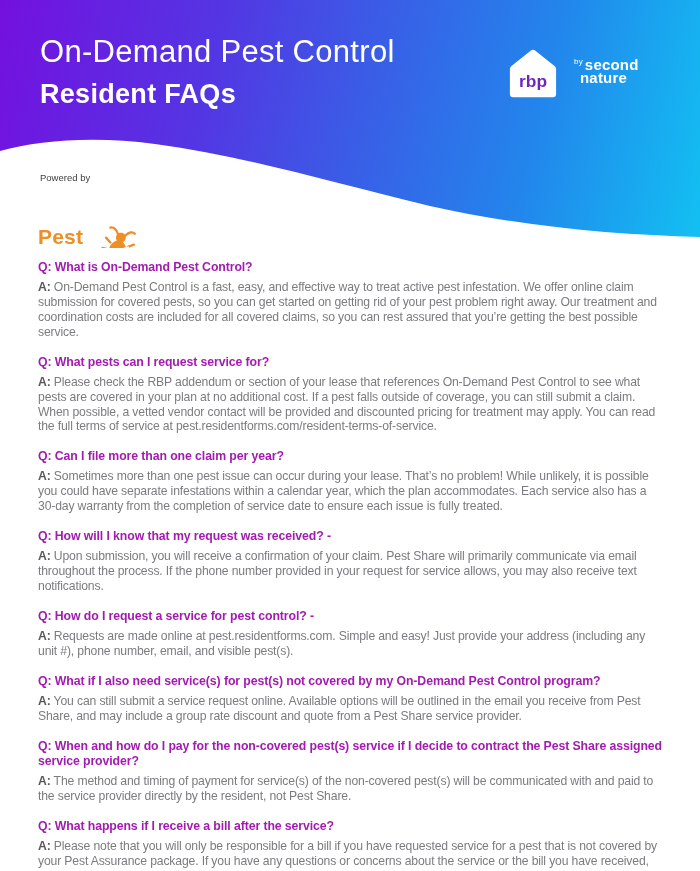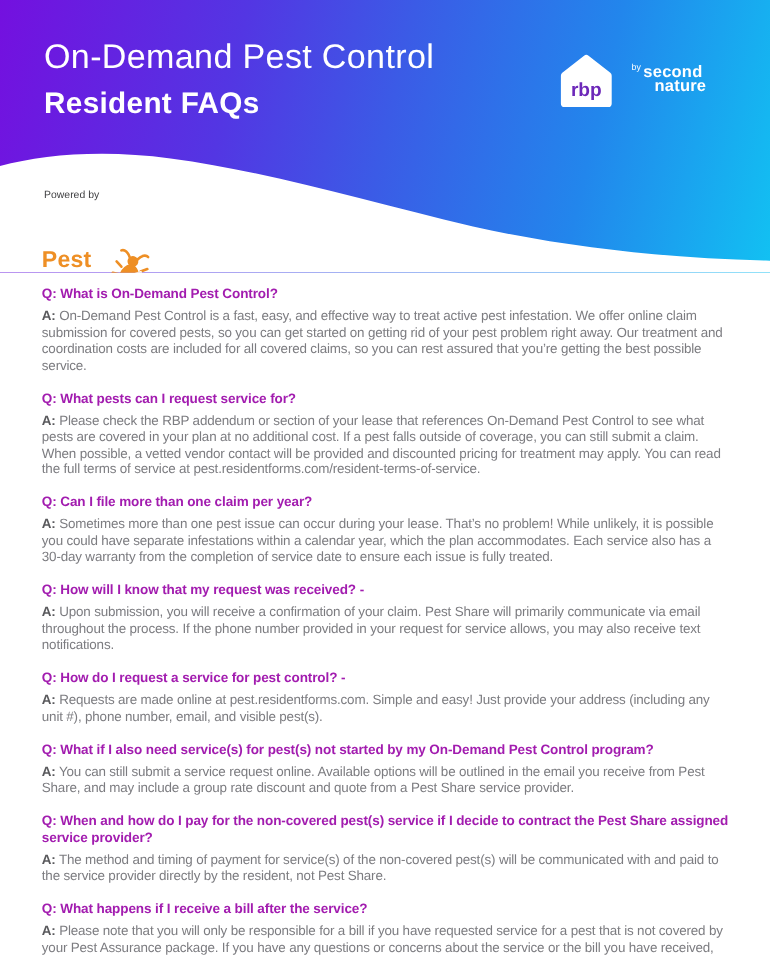--- a/index.html
+++ b/index.html
@@ -35,21 +35,21 @@
 
   
   .rbp-block {
     position:absolute; left:503px; top:46px;
     display:flex; align-items:flex-start;
   }
   .rbp-badge { width:60px; height:60px; display:block; }
   .sn-block { margin-left:11px; margin-top:9px; color:#ffffff; }
   .sn-line1 { font-size:15px; font-weight:700; letter-spacing:0.2px; line-height:13px; }
   .sn-by { font-size:8px; font-weight:400; vertical-align:6px; margin-right:2px; }
-  .sn-line2 { font-size:15px; font-weight:700; letter-spacing:0.2px; line-height:13px; margin-left:21px; }
+  .sn-line2 { font-size:15px; font-weight:700; letter-spacing:0.2px; line-height:13px; margin-left:6px; }
 
   
   .ps-block { position:absolute; left:38px; top:172px; width:120px; }
   .ps-powered { font-size:9.5px; color:#3e3e40; margin-left:2px; margin-bottom:1px; }
   .ps-logo { position:relative;margin-top:44px; }
   .ps-word { font-size:21px; font-weight:700; color:#ee8f25; line-height:20px; letter-spacing:0.2px; }
   .ps-word2 { margin-left:19px; }
   .ps-tm { font-size:6px; vertical-align:10px; }
   .ps-bug { position:absolute; left:62px; top:-4px; width:36px; height:52px; }
 
@@ -142,21 +142,21 @@
     <h3 class="faq-q">Q: How will I know that my request was received? -</h3>
     <p class="faq-a"><strong class="a-prefix">A:</strong> <span>Upon submission, you will receive a confirmation of your claim. Pest Share will primarily communicate via email throughout the process. If the phone number provided in your request for service allows, you may also receive text notifications.</span></p>
   </section>
 
   <section>
     <h3 class="faq-q">Q: How do I request a service for pest control? -</h3>
     <p class="faq-a"><strong class="a-prefix">A:</strong> <span>Requests are made online at pest.residentforms.com. Simple and easy! Just provide your address (including any unit #), phone number, email, and visible pest(s).</span></p>
   </section>
 
   <section>
-    <h3 class="faq-q">Q: What if I also need service(s) for pest(s) not started by my On-Demand Pest Control program?</h3>
+    <h3 class="faq-q">Q: What if I also need service(s) for pest(s) not covered by my On-Demand Pest Control program?</h3>
     <p class="faq-a"><strong class="a-prefix">A:</strong> <span>You can still submit a service request online. Available options will be outlined in the email you receive from Pest Share, and may include a group rate discount and quote from a Pest Share service provider.</span></p>
   </section>
 
   <section>
     <h3 class="faq-q">Q: When and how do I pay for the non-covered pest(s) service if I decide to contract the Pest Share assigned service provider?</h3>
     <p class="faq-a"><strong class="a-prefix">A:</strong> <span>The method and timing of payment for service(s) of the non-covered pest(s) will be communicated with and paid to the service provider directly by the resident, not Pest Share.</span></p>
   </section>
 
   <section>
     <h3 class="faq-q">Q: What happens if I receive a bill after the service?</h3>

